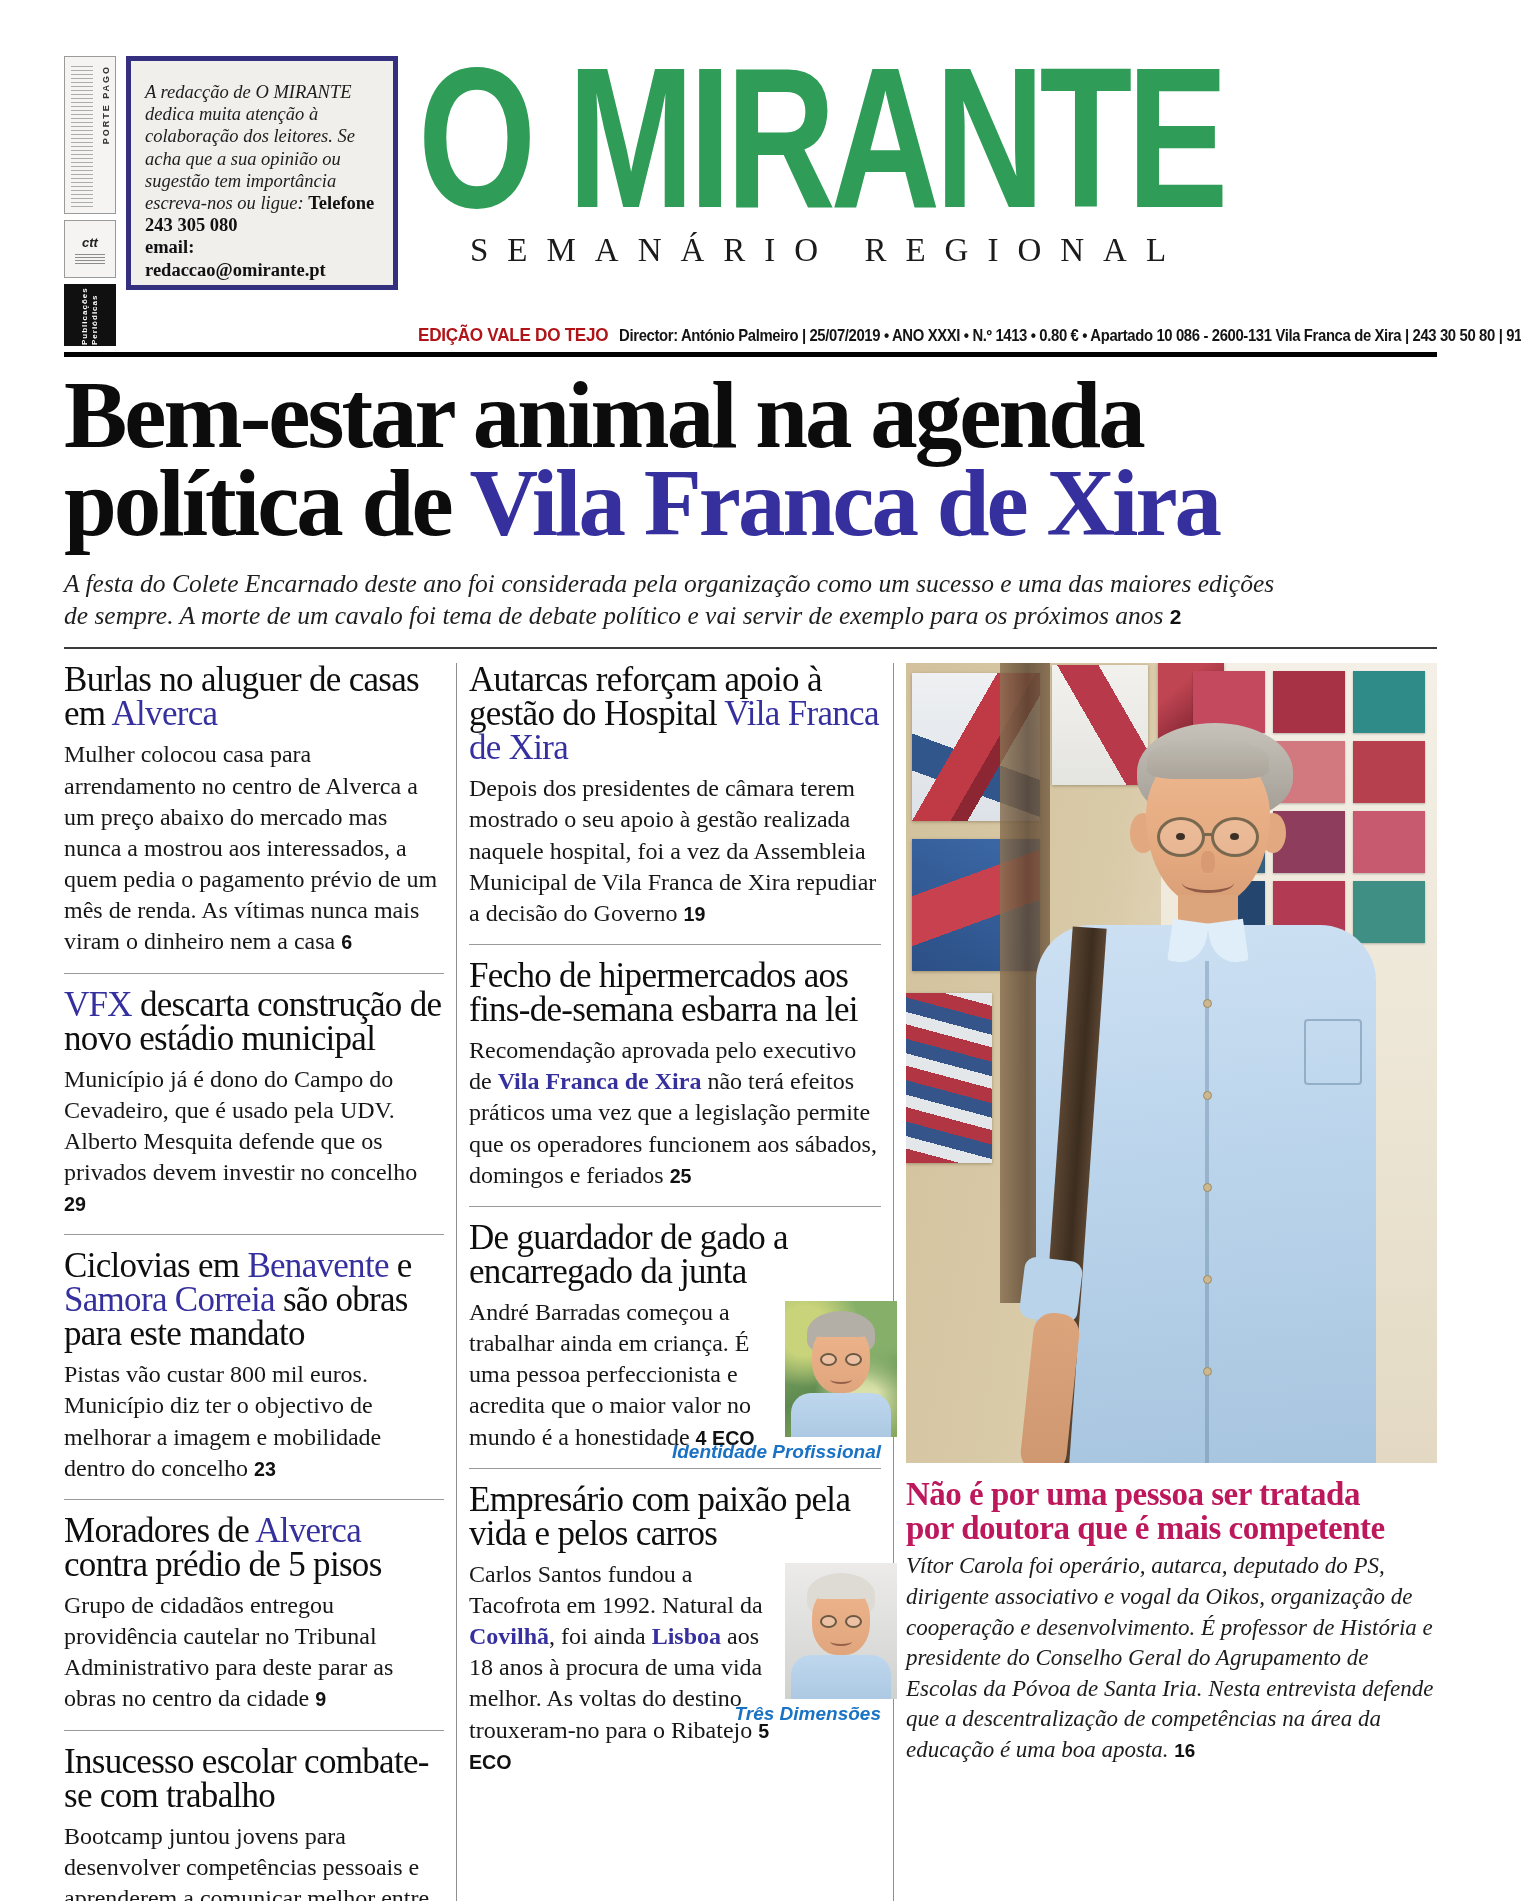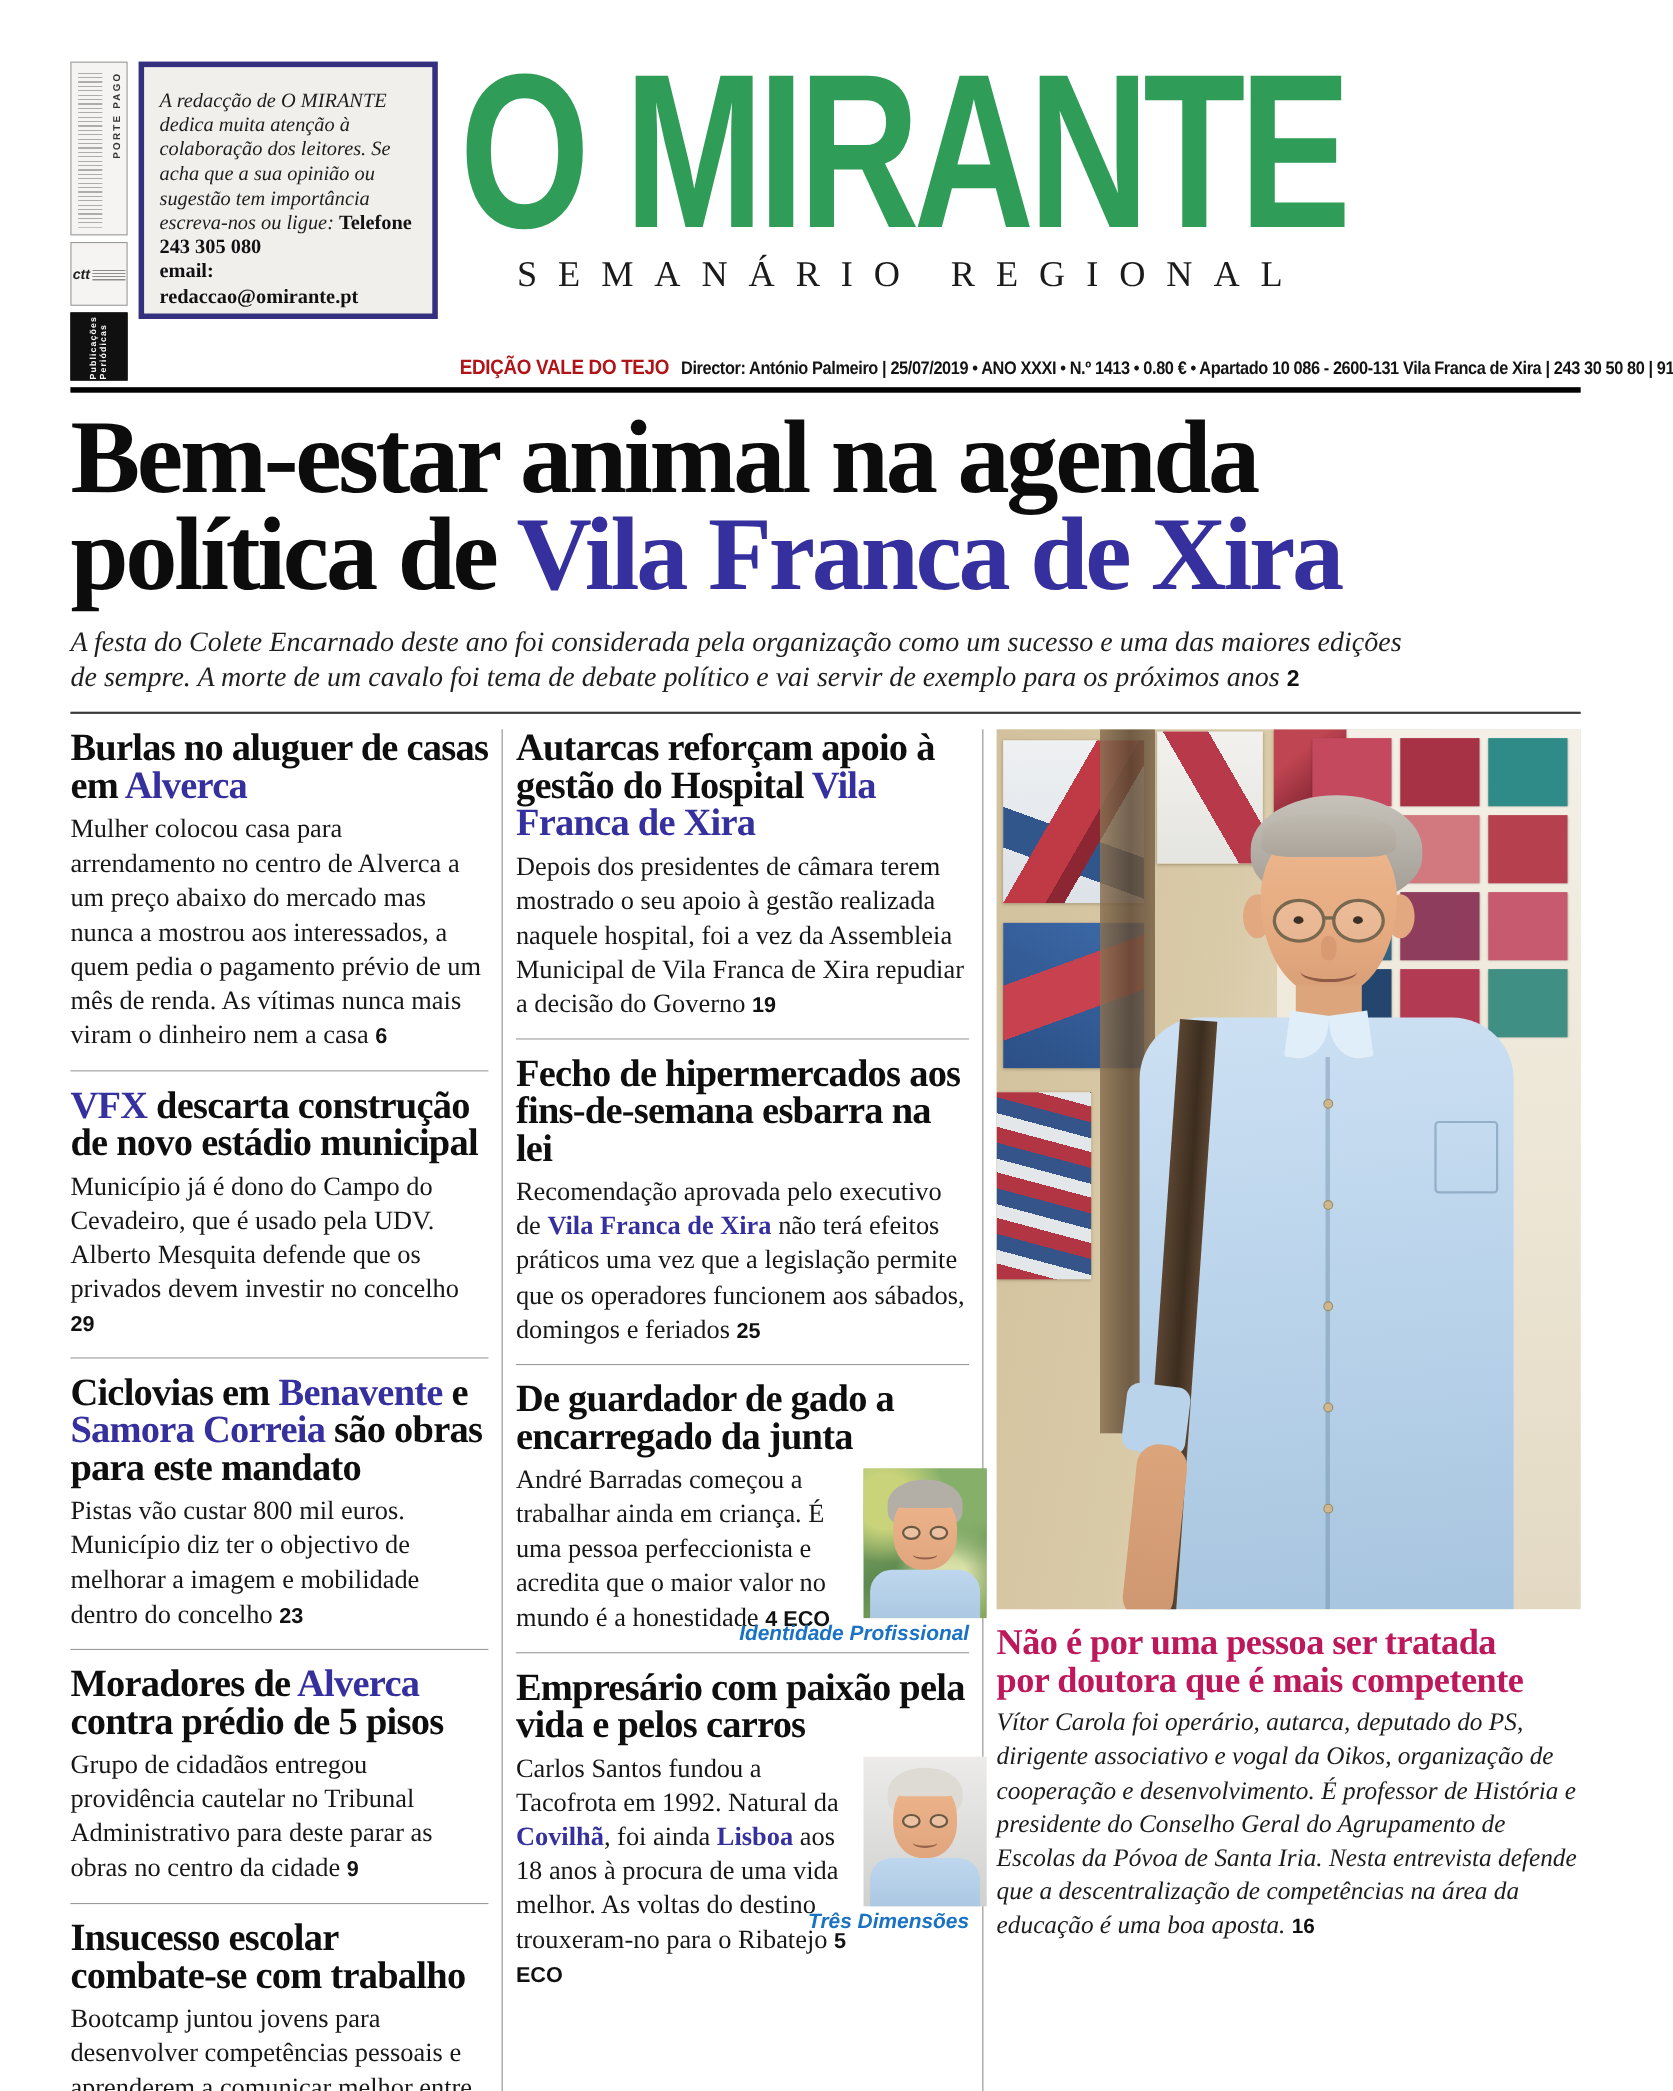--- a/index.html
+++ b/index.html
@@ -16,21 +16,21 @@
 
   
   .header{display:flex; gap:10px; height:292px; align-items:stretch;}
   .stamps{width:52px; display:flex; flex-direction:column; gap:6px; flex:none;}
   .stamp{border:1px solid #9a9a9a; background:#f5f4f2; position:relative; overflow:hidden;}
   .stamp-fine{height:158px; display:flex; align-items:center; justify-content:center;}
   .microlines{position:absolute; left:6px; top:6px; bottom:6px; width:22px;
     background:repeating-linear-gradient(0deg,#9b9b9b 0 1px,transparent 1px 4px); opacity:.8;}
   .vtext{writing-mode:vertical-rl; transform:rotate(180deg); font-family:"Liberation Sans",sans-serif;
     font-size:9px; font-weight:700; letter-spacing:2px; color:#333; position:absolute; right:4px; top:8px;}
-  .stamp-ctt{height:58px; display:flex; flex-direction:row; align-items:center; justify-content:center; gap:2px;}
+  .stamp-ctt{height:58px; display:flex; flex-direction:column; align-items:center; justify-content:center; gap:2px;}
   .ctt-label{font-family:"Liberation Sans",sans-serif; font-style:italic; font-weight:700; font-size:13px; color:#222;}
   .ctt-lines{width:30px; height:12px; background:repeating-linear-gradient(0deg,#8c8c8c 0 1px,transparent 1px 3px);}
   .stamp-pub{height:62px; background:#101010; border:1px solid #101010; display:flex; align-items:center; justify-content:center;}
   .stamp-pub .vtext{position:static; transform:rotate(180deg); color:#fff; font-size:8px; letter-spacing:1px; line-height:1.2;}
 
   .readers-box{width:272px; flex:none; border:5px solid #34307f; background:#f0efec; padding:12px 14px 10px; height:234px;}
   .readers-title{color:var(--readers-blue); font-weight:700; font-size:40px; line-height:.95; letter-spacing:-1px;}
   .readers-body{margin-top:8px; font-style:italic; font-size:18.5px; line-height:1.2; color:#1d1d1d;}
   .readers-strong{font-style:normal; font-weight:700; font-size:18.5px; line-height:1.2; color:#111;}
 
@@ -50,21 +50,21 @@
   .lead-headline{margin-top:14px; font-weight:700; font-size:95px; line-height:.93; letter-spacing:-3px; color:#0c0c0c;}
   .lead-headline .accent{color:var(--accent);}
   .standfirst{margin-top:20px; font-style:italic; font-size:25.5px; line-height:1.25; color:#1f1f1f; max-width:1230px;}
   .pageref{font-family:"Liberation Sans",sans-serif; font-style:normal; font-weight:700; font-size:.82em; color:#111;}
   .rule-mid{height:2px; background:#3a3a3a; margin-top:16px;}
 
   
   .columns{display:grid; grid-template-columns:380px 1px 412px 1px 1fr; column-gap:12px; padding-top:14px; align-items:stretch;}
   .vdiv{width:1px; background:#8f8f8f;}
   .col{min-width:0;}
-  article h2{font-weight:700; font-size:35px; line-height:.97; letter-spacing:-0.7px; color:#0e0e0e; margin:0 0 8px;}
+  article h2{font-weight:400; font-size:35px; line-height:.97; letter-spacing:-0.7px; color:#0e0e0e; margin:0 0 8px;}
   article p{font-size:24px; line-height:1.3; color:#171717;}
   article .accent{color:var(--accent);}
   article p .accent{font-weight:700;}
   .art-rule{height:1px; background:#9a9a9a; margin:15px 0 14px;}
 
   .art-media{float:right; width:96px; margin:4px 0 4px 0; position:relative; padding-bottom:28px;}
   .portrait{position:relative; width:112px; height:136px; overflow:hidden;}
   .portrait.green{background:
     radial-gradient(circle at 18% 22%, #c8d37a 0 18%, transparent 40%),
     radial-gradient(circle at 85% 12%, #86b06a 0 20%, transparent 48%),

